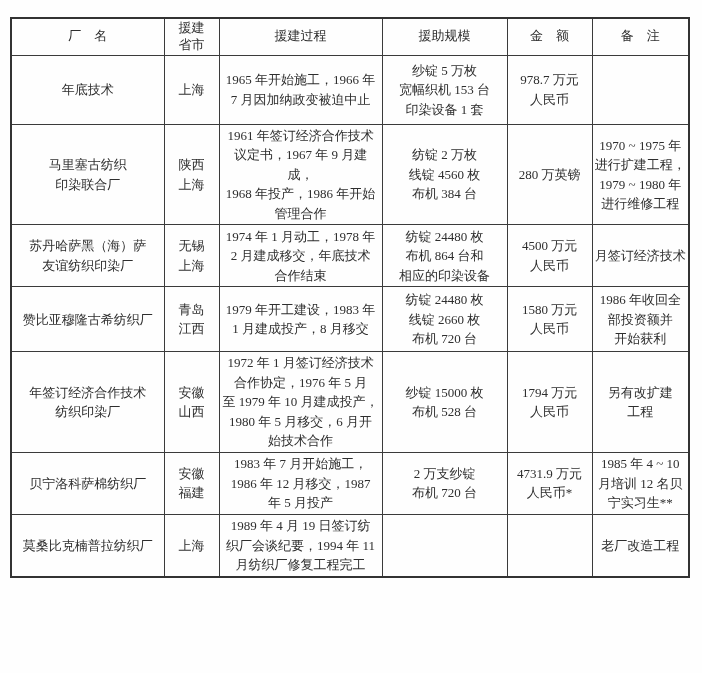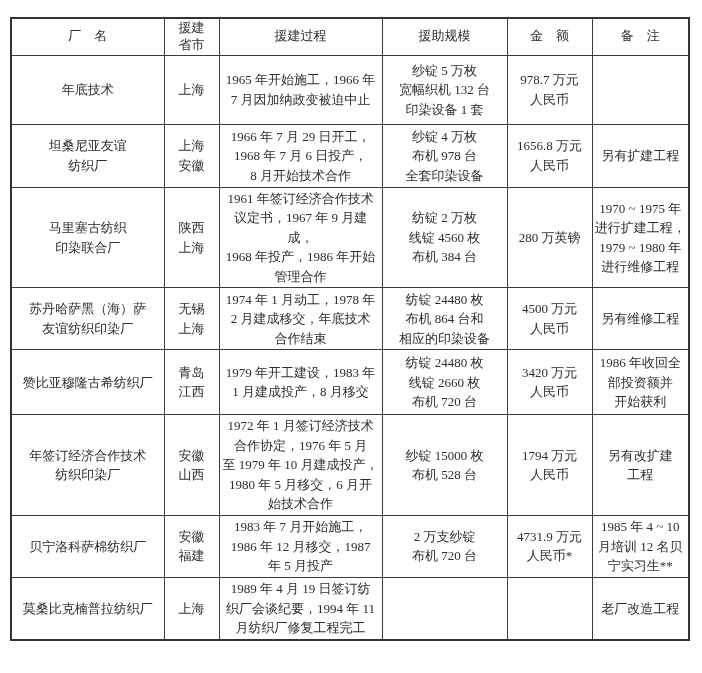--- a/index.html
+++ b/index.html
@@ -63,40 +63,25 @@
         <th>备　注</th>
       </tr>
     </thead>
     <tbody>
       <tr style="height:69px">
         <td>年底技术</td>
         <td>上海</td>
         <td>1965 年开始施工，1966 年
 7 月因加纳政变被迫中止</td>
         <td>纱锭 5 万枚
-宽幅织机 132 台
+宽幅织机 153 台
 印染设备 1 套</td>
         <td>978.7 万元
 人民币</td>
         <td></td>
-      </tr>
-      <tr style="height:63px">
-        <td>坦桑尼亚友谊
-纺织厂</td>
-        <td>上海
-安徽</td>
-        <td>1966 年 7 月 29 日开工，
-1968 年 7 月 6 日投产，
-8 月开始技术合作</td>
-        <td>纱锭 4 万枚
-布机 978 台
-全套印染设备</td>
-        <td>1656.8 万元
-人民币</td>
-        <td>另有扩建工程</td>
       </tr>
       <tr style="height:82px">
         <td>马里塞古纺织
 印染联合厂</td>
         <td>陕西
 上海</td>
         <td>1961 年签订经济合作技术
 议定书，1967 年 9 月建成，
 1968 年投产，1986 年开始
 管理合作</td>
@@ -115,32 +100,32 @@
         <td>无锡
 上海</td>
         <td>1974 年 1 月动工，1978 年
 2 月建成移交，年底技术
 合作结束</td>
         <td>纺锭 24480 枚
 布机 864 台和
 相应的印染设备</td>
         <td>4500 万元
 人民币</td>
-        <td>另有维修工程</td>
+        <td>月签订经济技术</td>
       </tr>
       <tr style="height:65px">
         <td>赞比亚穆隆古希纺织厂</td>
         <td>青岛
 江西</td>
         <td>1979 年开工建设，1983 年
 1 月建成投产，8 月移交</td>
         <td>纺锭 24480 枚
 线锭 2660 枚
 布机 720 台</td>
-        <td>3420 万元
+        <td>1580 万元
 人民币</td>
         <td>1986 年收回全
 部投资额并
 开始获利</td>
       </tr>
       <tr style="height:100px">
         <td>年签订经济合作技术
 纺织印染厂</td>
         <td>安徽
 山西</td>

